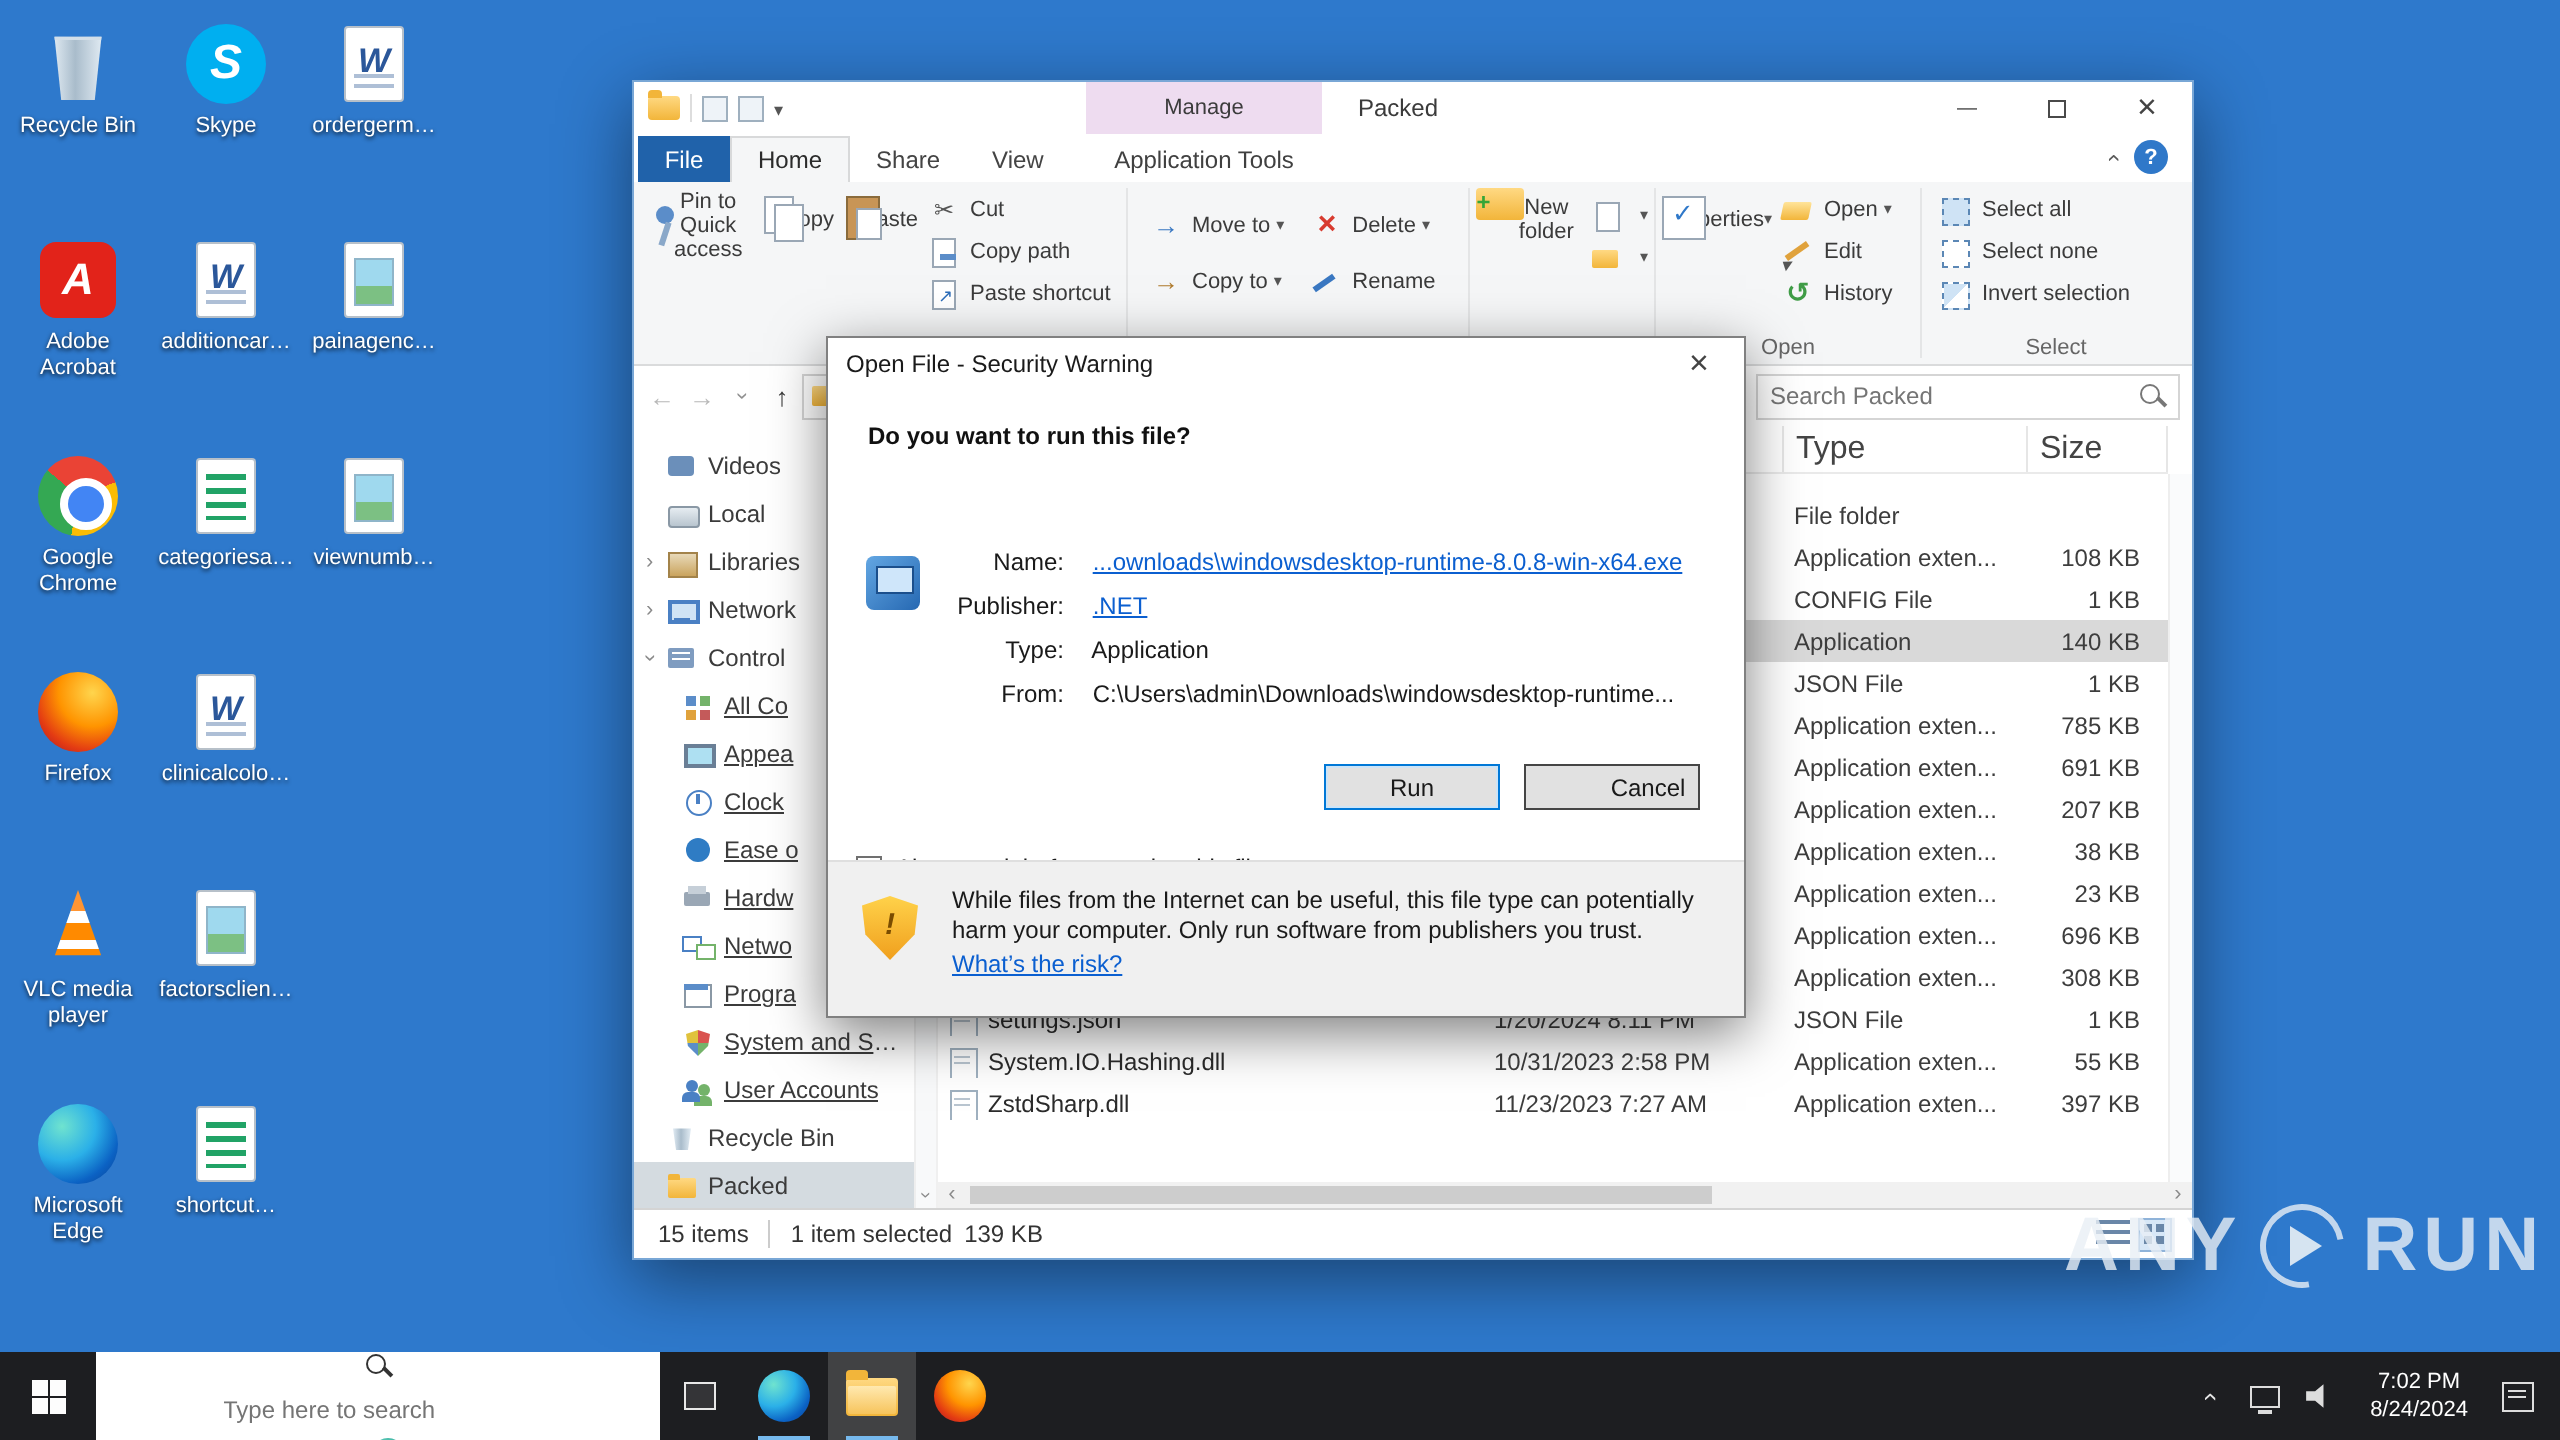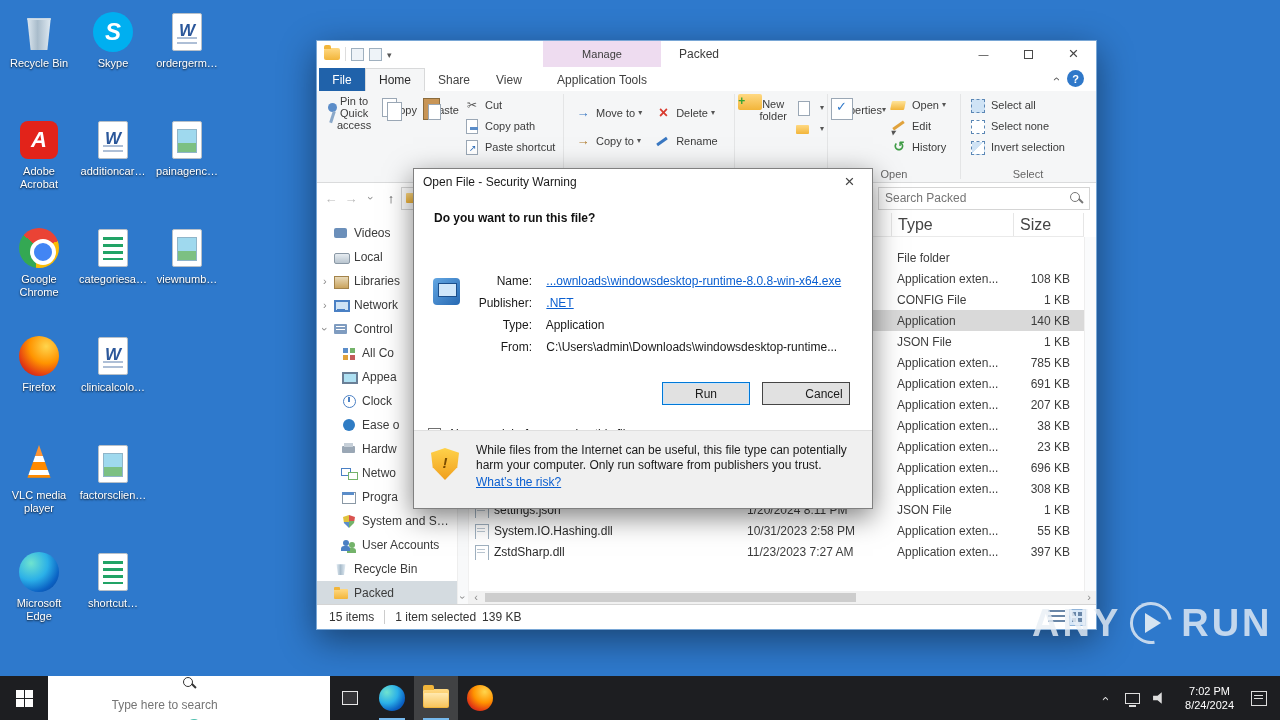--- a/index.html
+++ b/index.html
@@ -112,21 +112,21 @@
   .afold{width:13px;height:10px;background:linear-gradient(#ffd983,#f2b53a);border-radius:1px;}
   .searchbox{width:212px;height:23px;border:1px solid #d5d5d5;display:flex;align-items:center;background:#fff;}
   .searchbox input{flex:1;border:none;outline:none;font-size:12px;color:#666;padding:0 6px;font-family:inherit;background:transparent;}
   .mag{width:15px;height:15px;position:relative;margin-right:5px;flex:0 0 15px;}
   .mag::before{content:"";position:absolute;left:1px;top:1px;width:8px;height:8px;border:1.5px solid #777;border-radius:50%;}
   .mag::after{content:"";position:absolute;left:9px;top:9px;width:6px;height:1.5px;background:#777;transform:rotate(45deg);}
 
   .main{flex:1;display:flex;min-height:0;}
   .navpane{width:152px;flex:0 0 152px;position:relative;padding-top:8px;border-right:1px solid #f0f0f0;overflow:hidden;}
   .navitem{height:24px;display:flex;align-items:center;padding-left:6px;font-size:12px;color:#3b3b3b;white-space:nowrap;}
-  .navitem.indent{padding-left:14px;}
+  .navitem.indent{padding-left:14px;text-decoration:underline;}
   .navitem.selected{background:#d4dbe0;}
   .chev{width:10px;flex:0 0 10px;color:#8a8a8a;font-size:11px;}
   .chev-c::before{content:"›";}
   .chev-o::before{content:"›";display:inline-block;transform:rotate(90deg);}
   .ni{width:16px;height:14px;position:relative;flex:0 0 16px;margin-right:5px;}
   .nlabel{overflow:hidden;text-overflow:ellipsis;max-width:92px;}
   .i-video::before{content:"";position:absolute;left:1px;top:2px;width:13px;height:10px;background:#6b8fba;border-radius:2px;}
   .i-disk::before{content:"";position:absolute;left:1px;top:3px;width:14px;height:9px;background:linear-gradient(#e6ecf1,#b9c5cf);border:1px solid #8a98a5;border-radius:2px;}
   .i-lib::before{content:"";position:absolute;left:1px;top:2px;width:13px;height:11px;background:linear-gradient(#e8d9b8,#caa45e);border:1px solid #a3834a;}
   .i-net::before{content:"";position:absolute;left:1px;top:2px;width:12px;height:8px;border:2px solid #4a80c4;background:#cfe3f5;}

